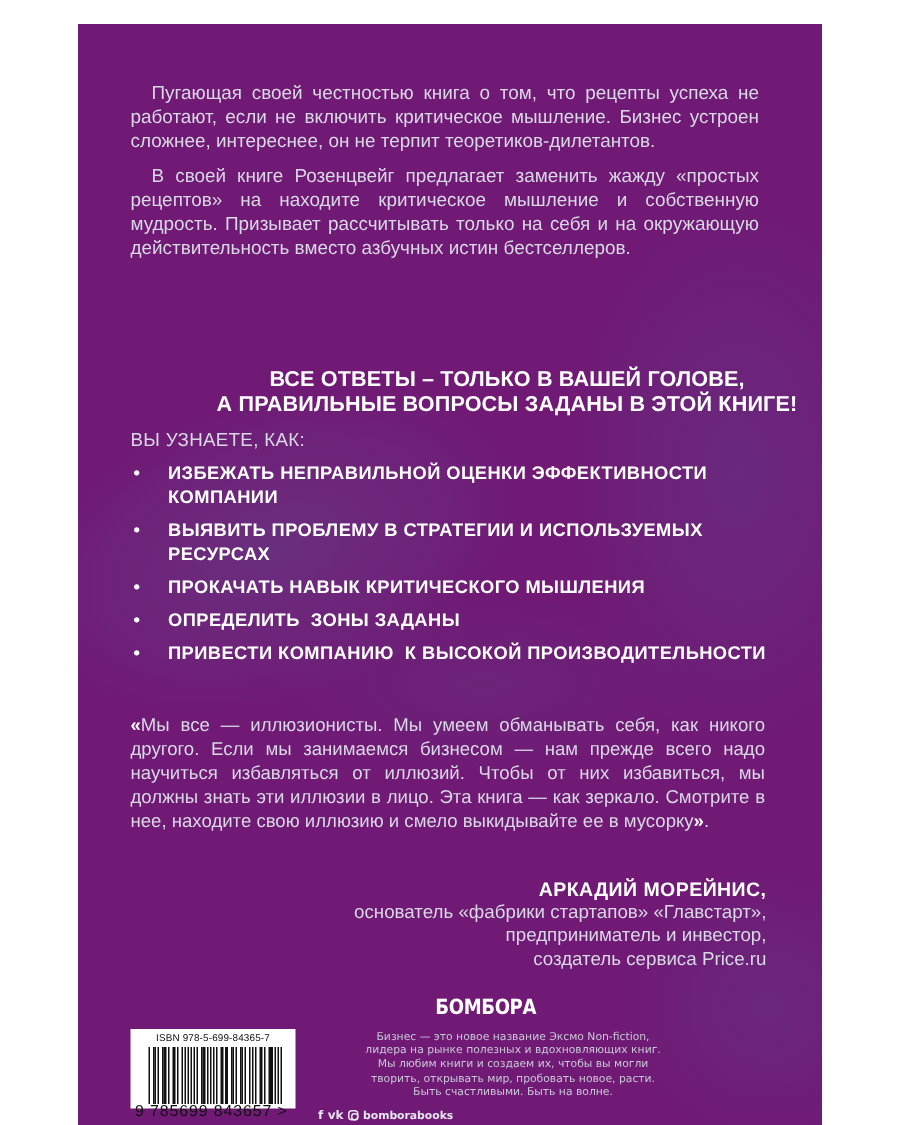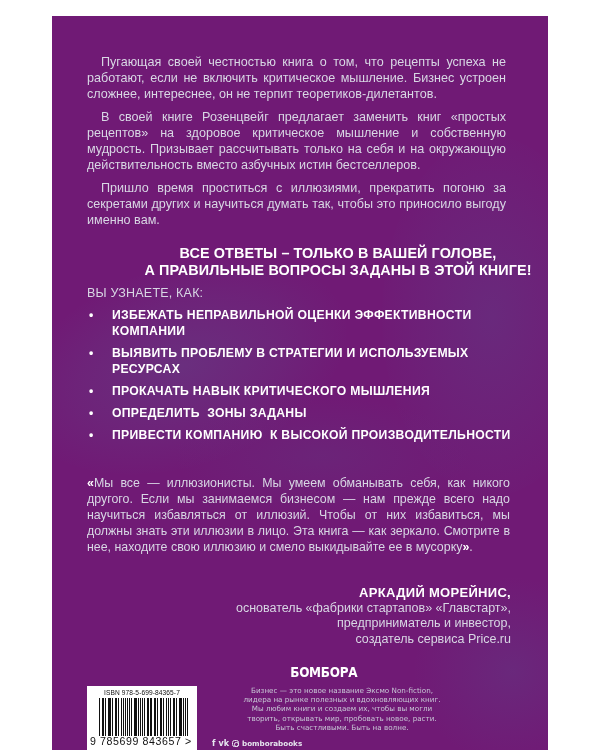--- a/index.html
+++ b/index.html
@@ -21,21 +21,21 @@
   .learn-label { position:absolute; left:35px; top:270px; font-size:12.5px; color:#d8d7e4; letter-spacing:0.2px; }
   .bullets { position:absolute; left:35px; top:291px; width:430px; margin:0; padding:0; list-style:none; }
   .bullets li { position:relative; padding-left:25px; font-weight:bold; font-size:12.2px; line-height:16px; color:#ffffff; margin-bottom:6px; letter-spacing:0.3px; }
   .bullets li .dot { position:absolute; left:2px; top:0; }
 
   .quote { position:absolute; left:35px; top:459px; width:423px; font-size:12.4px; line-height:16px; text-align:justify; color:#d8d7e4; margin:0; }
   .quote b { color:#ffffff; }
   .attr { position:absolute; right:37px; top:569px; text-align:right; font-size:12.5px; line-height:15.6px; color:#d8d7e4; }
   .attr .name { font-weight:bold; color:#ffffff; font-size:13px; letter-spacing:0.3px; }
 
-  .barcode-box { position:absolute; left:35px; top:670px; width:110px; height:64px; background:#ffffff; color:#111; }
+  .barcode-box { position:absolute; left:35px; top:670px; width:110px; height:53px; background:#ffffff; color:#111; }
   .isbn-text { position:absolute; left:0; width:110px; top:3px; text-align:center; font-size:6.6px; letter-spacing:0.1px; font-family:"Liberation Sans", sans-serif; }
   .bars { position:absolute; left:12px; top:12px; width:90px; height:38px; display:flex; align-items:stretch; }
   .bars span { display:block; background:#111; height:100%; }
   .barnum { position:absolute; left:3px; top:49px; width:106px; font-size:10.6px; letter-spacing:0.6px; font-family:"Liberation Sans", sans-serif; white-space:nowrap; }
 
   .bombora { position:absolute; left:160px; top:648px; width:260px;text-align:center; }
   .bombora .logo { font-family:"DejaVu Sans", sans-serif; font-weight:bold; font-size:14px; color:#ffffff; letter-spacing:-0.3px; transform:scaleX(0.86); transform-origin:left; }
   .bombora .desc { margin-top:6px; font-family:"DejaVu Sans", sans-serif; font-size:7.2px; line-height:9.2px; color:#c8c7d6; }
   .bombora .social { margin-top:7px; font-family:"DejaVu Sans", sans-serif; font-size:7.2px; font-weight:bold; color:#e6e6ef; display:flex; align-items:center; gap:3px; }
   .bombora .social .ic { display:inline-block; font-size:8px; line-height:8px; }
@@ -46,22 +46,21 @@
 </head>
 <body>
 
 <div class="cover">
   <div class="texture tx1"></div>
   <div class="texture tx2"></div>
   <div class="texture tx3"></div>
   <div class="texture tx4"></div>
 
   <p class="para p1"><span class="ind"></span><span>Пугающая своей честностью книга о том, что рецепты успеха не работают, если не включить критическое мышление. Бизнес устроен сложнее, интереснее, он не терпит теоретиков-дилетантов.</span></p>
-  <p class="para p2"><span class="ind"></span><span>В своей книге Розенцвейг предлагает заменить книг «простых рецептов» на здоровое критическое мышление и собственную мудрость. Призывает рассчитывать только на себя и на окружающую действительность вместо азбучных истин бестселлеров.</span></p>
-  <p class="para p3"><span class="ind"></span><span>Пришло время проститься с иллюзиями, прекратить погоню за секретами других и научиться думать так, чтобы это приносило выгоду именно вам.</span></p>
+  <p class="para p2"><span class="ind"></span><span>В своей книге Розенцвейг предлагает заменить жажду «простых рецептов» на находите критическое мышление и собственную мудрость. Призывает рассчитывать только на себя и на окружающую действительность вместо азбучных истин бестселлеров.</span></p>
 
   <div class="headline">
     <div>ВСЕ ОТВЕТЫ – ТОЛЬКО В ВАШЕЙ ГОЛОВЕ,</div>
     <div>А ПРАВИЛЬНЫЕ ВОПРОСЫ ЗАДАНЫ В ЭТОЙ КНИГЕ!</div>
   </div>
 
   <div class="learn-label">ВЫ УЗНАЕТЕ, КАК:</div>
 
   <ul class="bullets">
     <li><span class="dot">•</span><span>ИЗБЕЖАТЬ НЕПРАВИЛЬНОЙ ОЦЕНКИ ЭФФЕКТИВНОСТИ КОМПАНИИ</span></li>

